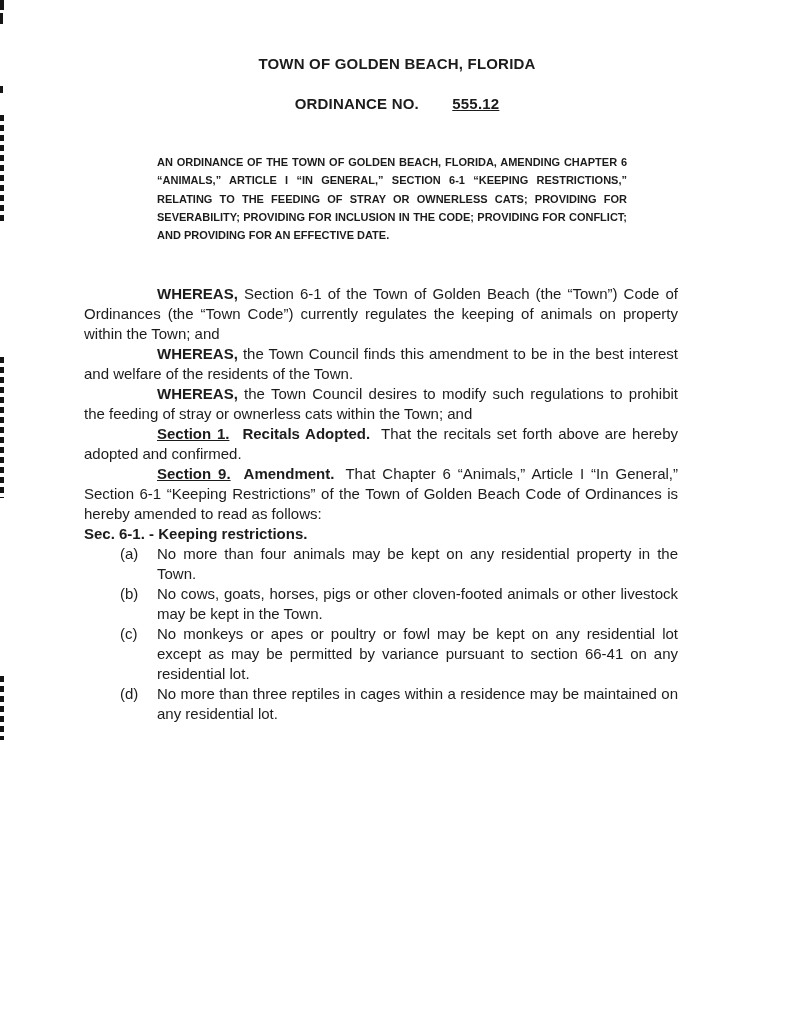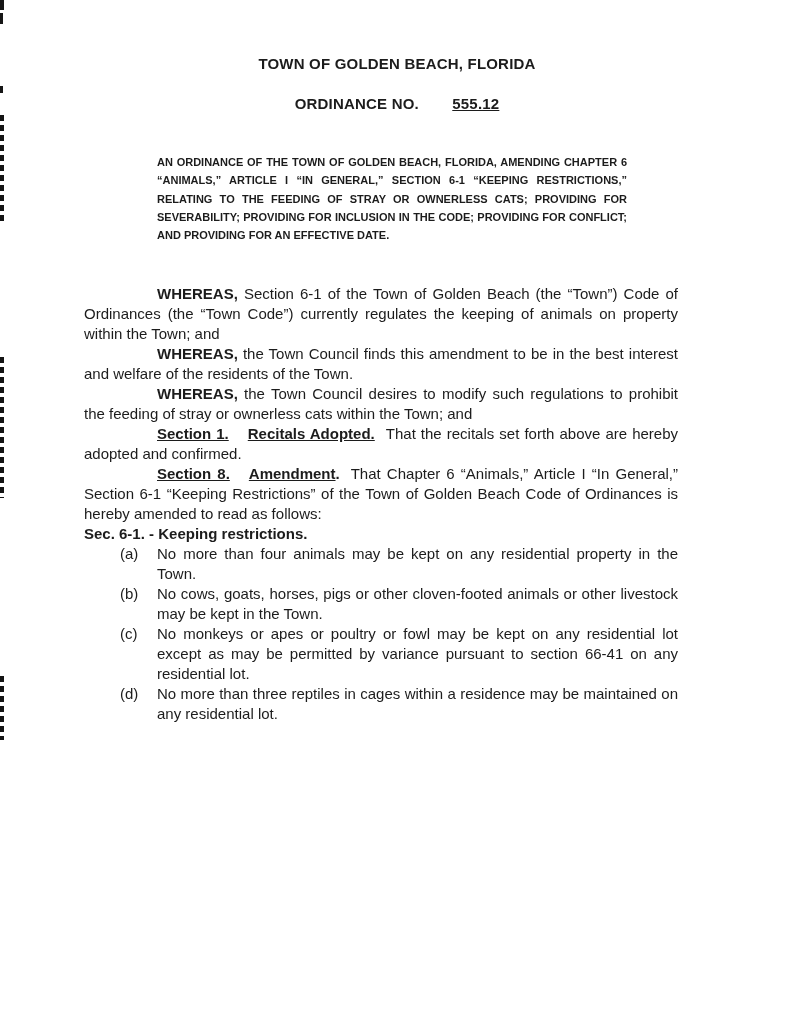--- a/index.html
+++ b/index.html
@@ -29,21 +29,21 @@
     text-align: justify;
     margin-top: 24px;
   }
   .bodytext {
     position: absolute; left: 84px; top: 284px; width: 594px;
     font-size: 15px; line-height: 20px; text-align: justify;
   }
   .bodytext p { margin: 0; text-indent: 73px; }
   .bodytext p.noindent { text-indent: 0; font-weight: bold; }
   .sect-num { font-weight: bold; text-decoration: underline; }
-  .sect-title { font-weight: bold; text-decoration: underline; margin-left: 19px; }
+  .sect-title { font-weight: bold; margin-left: 13px; }
   .sect-suffix { font-weight: bold; }
   .sect-rest { margin-left: 11px; }
   .list-item { position: relative; padding-left: 73px; text-indent: 0; margin: 0; text-align: justify; }
   .list-item .lbl { position: absolute; left: 36px; top: 0; }
   .footer-page { position: absolute; left: 360px; top: 961px; font-size: 15px; }
   .footer-ord  { position: absolute; left: 524px; top: 961px; font-size: 15px; }
   
   .mark { position: absolute; background: #161616; }
   .mark.dashed {
     background: repeating-linear-gradient(to bottom, #141414 0px, #141414 6px, rgba(0,0,0,0) 6px, rgba(0,0,0,0) 10px);
@@ -80,21 +80,21 @@
 
     <p><b>WHEREAS,</b><span> Section 6-1 of the Town of Golden Beach (the “Town”) Code of Ordinances (the “Town Code”) currently regulates the keeping of animals on property within the Town; and</span></p>
 
     <p><b>WHEREAS,</b><span> the Town Council finds this amendment to be in the best interest and welfare of the residents of the Town.</span></p>
 
     <p><b>WHEREAS,</b><span> the Town Council desires to modify such regulations to prohibit the feeding of stray or ownerless cats within the Town; and</span></p>
 
 
     <p><span class="sect-num">Section 1.</span><span class="sect-title">Recitals Adopted.</span><span class="sect-suffix"></span><span class="sect-rest">That the recitals set forth above are hereby adopted and confirmed.</span></p>
 
-    <p><span class="sect-num">Section 8.</span><span class="sect-title">Amendment</span><span class="sect-suffix">.</span><span class="sect-rest">That Chapter 6 “Animals,” Article I “In General,” Section 6-1 “Keeping Restrictions” of the Town of Golden Beach Code of Ordinances is hereby amended to read as follows:</span></p>
+    <p><span class="sect-num">Section 9.</span><span class="sect-title">Amendment</span><span class="sect-suffix">.</span><span class="sect-rest">That Chapter 6 “Animals,” Article I “In General,” Section 6-1 “Keeping Restrictions” of the Town of Golden Beach Code of Ordinances is hereby amended to read as follows:</span></p>
 
     <p class="noindent">Sec. 6-1. - Keeping restrictions.</p>
 
     <div class="list-item"><span class="lbl">(a)</span><span>No more than four animals may be kept on any residential property in the Town.</span></div>
 
     <div class="list-item"><span class="lbl">(b)</span><span>No cows, goats, horses, pigs or other cloven-footed animals or other livestock may be kept in the Town.</span></div>
 
     <div class="list-item"><span class="lbl">(c)</span><span>No monkeys or apes or poultry or fowl may be kept on any residential lot except as may be permitted by variance pursuant to section 66-41 on any residential lot.</span></div>
 
     <div class="list-item"><span class="lbl">(d)</span><span>No more than three reptiles in cages within a residence may be maintained on any residential lot.</span></div>

